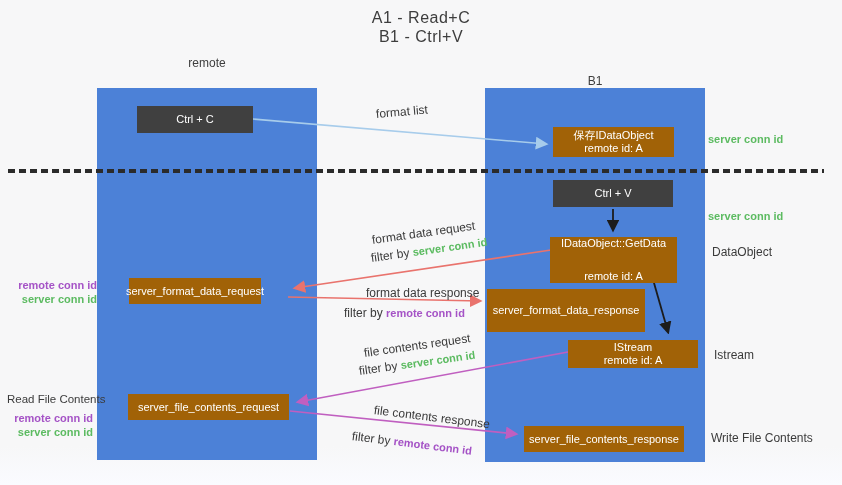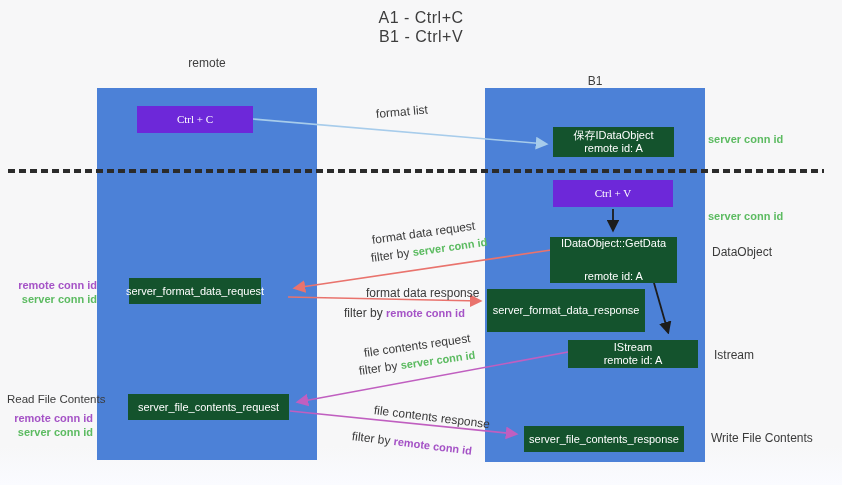--- a/index.html
+++ b/index.html
@@ -21,35 +21,35 @@
     top:88px; width:220px; height:372px; background:#4c81d7;
   }
   .dotted-sep{
     left:8px; width:816px; top:169px; height:4px;
     background:repeating-linear-gradient(90deg,#2b2b2b 0,#2b2b2b 7px,transparent 7px,transparent 11px);
   }
   .node{
     display:flex; flex-direction:column; align-items:center; justify-content:center;
     color:#fff; font-size:11px; line-height:13px; text-align:center; white-space:nowrap;
   }
-  .green-box{ background:#6d28d9;font-family:Liberation Serif, serif; }
-  .orange-box{ background:#14532d; }
+  .green-box{ background:#404040; }
+  .orange-box{ background:#a16207; }
   .arrow-label{ font-size:12px; color:#3a3a3a; white-space:nowrap; transform-origin:left center;}
   .side-label{ font-size:12px; white-space:nowrap; }
   .bold-id{ font-weight:bold; font-size:11px; }
   .green-text{ color:#5cbb61; font-weight:bold; }
   .purple-text{ color:#a553c6; font-weight:bold; }
   .left-pair{ text-align:right; font-size:11px; line-height:14px; }
   svg.overlay{ position:absolute; left:0; top:0; pointer-events:none; }
 </style>
 </head>
 <body>
 
 <div class="abs title">
-  <div>A1 - Ctrl+C</div>
+  <div>A1 - Read+C</div>
   <div>B1 - Ctrl+V</div>
 </div>
 
 <div class="abs lane-header" style="left:97px;width:220px;">
   <div>remote</div>
 </div>
 <div class="abs lane-header" style="left:485px;width:220px;margin-top:18px;">
   <div>B1</div>
   <div>connection</div>
 </div>

